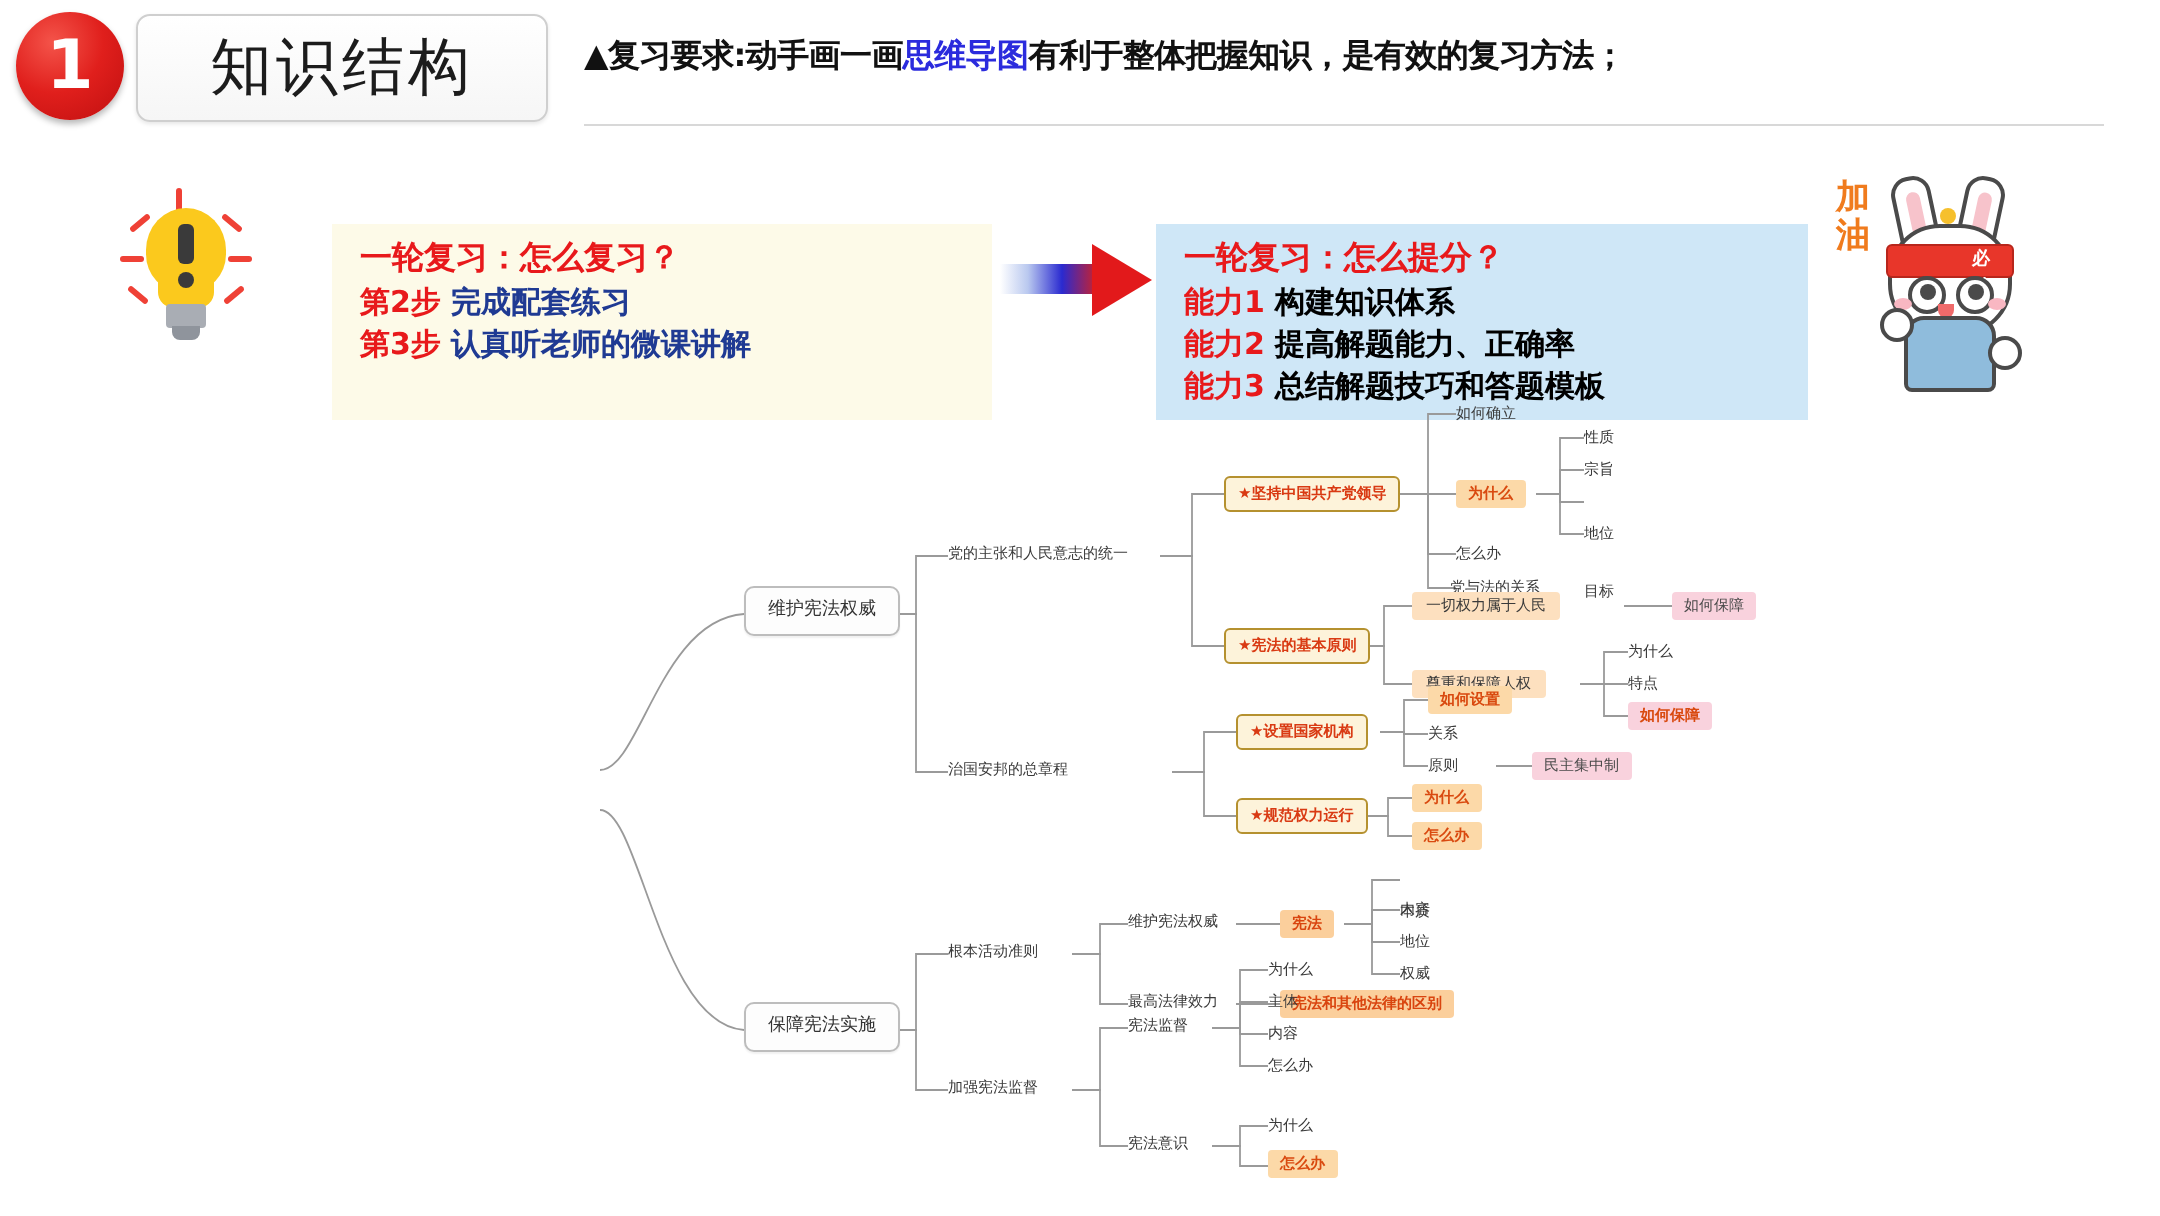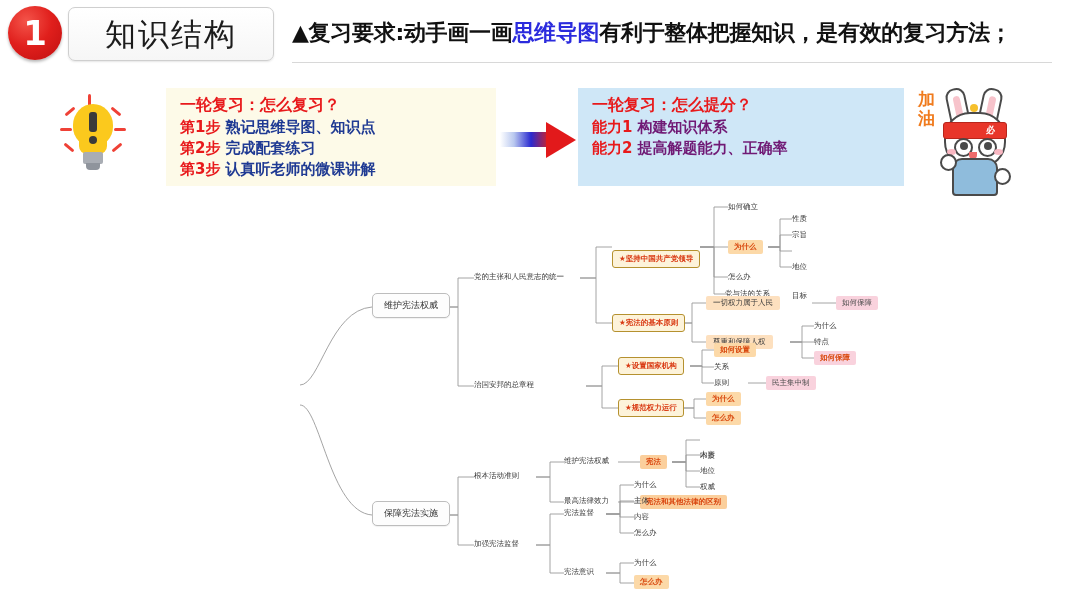--- a/index.html
+++ b/index.html
@@ -23,21 +23,21 @@
     background:linear-gradient(#ffffff,#f6f6f6);
     border:1px solid #cfcfcf;border-radius:7px;
     box-shadow:0 1px 2px rgba(0,0,0,.10);
   }
   .title-box span{
     display:block;text-align:center;line-height:52px;font-size:31px;color:#1c1c1c;
     font-family:"DejaVu Serif","Liberation Serif",serif;letter-spacing:2px;
   }
   .head-line{
     position:absolute;left:292px;top:18px;width:760px;
-    font-size:22px;font-weight:bold;color:#111;white-space:nowrap;
+    font-size:16px;font-weight:bold;color:#111;white-space:nowrap;
     font-family:"DejaVu Sans",sans-serif;letter-spacing:-0.3px;
   }
   .head-line .hl{color:#2b2bdd;}
   .rule{position:absolute;left:292px;top:62px;width:760px;height:1px;background:#d8d8d8;}
 
   
   .bulb{position:absolute;left:62px;top:96px;width:62px;height:86px;}
   .bulb .glass{
     position:absolute;left:11px;top:8px;width:40px;height:42px;border-radius:50% 50% 45% 45%;
     background:#fbc91d;
@@ -45,31 +45,31 @@
   .bulb .glass2{position:absolute;left:17px;top:36px;width:28px;height:22px;background:#fbc91d;border-radius:0 0 8px 8px;}
   .bulb .bang{
     position:absolute;left:27px;top:16px;width:8px;height:20px;background:#3a3a3a;border-radius:3px;
   }
   .bulb .bangdot{position:absolute;left:27px;top:40px;width:8px;height:8px;border-radius:50%;background:#3a3a3a;}
   .bulb .cap{position:absolute;left:21px;top:56px;width:20px;height:12px;background:#a9adb4;border-radius:2px;}
   .bulb .cap2{position:absolute;left:24px;top:67px;width:14px;height:7px;background:#8f949c;border-radius:0 0 4px 4px;}
   .ray{position:absolute;background:#ef4136;border-radius:2px;}
 
   
-  .box{position:absolute;padding:7px 10px 9px 14px;box-sizing:border-box;}
+  .box{position:absolute;padding:7px 10px 9px 14px;box-sizing:border-box;margin-top:24px;}
   .box-left{left:166px;top:88px;width:330px;height:98px;background:#fdfae8;}
   .box-right{left:578px;top:88px;width:326px;height:98px;background:#cfe7f7;}
   .box .b-title{
     font-size:16px;font-weight:bold;color:#e8191b;margin:0 0 2px 0;line-height:20px;
     font-family:"DejaVu Sans",sans-serif;
   }
   .box .b-row{line-height:21px;font-size:15px;font-weight:bold;font-family:"DejaVu Sans",sans-serif;white-space:nowrap;}
   .box .b-k{color:#e8191b;}
   .box .b-v{color:#1f3a93;margin-left:5px;}
-  .box-right .b-row .b-v{color:#701a75;}
+  .box-right .b-row .b-v{color:#000000;}
 
   
   .arrow{position:absolute;left:500px;top:122px;width:78px;height:36px;}
   .arrow .shaft{
     position:absolute;left:0;top:10px;width:50px;height:15px;
     background:linear-gradient(90deg,#ffffff 0%,#b9c8ef 28%,#2a2ad0 62%,#d9201c 100%);
   }
   .arrow .head{
     position:absolute;left:46px;top:0;width:0;height:0;
     border-top:18px solid transparent;border-bottom:18px solid transparent;border-left:30px solid #e2191b;
@@ -144,42 +144,42 @@
       <div class="glass2"></div>
     <div class="bang"></div>
       <div class="bangdot"></div>
     <div class="cap"></div>
       <div class="cap2"></div>
   </div>
 
   <div class="box box-left">
     <div class="b-title">一轮复习：怎么复习？</div>
     <div class="b-row">
-      <span class="b-k">第1步</span><span class="b-v">熟记思维导图、知识点</span>
-    </div>
-    <div class="b-row">
       <span class="b-k">第2步</span><span class="b-v">完成配套练习</span>
     </div>
     <div class="b-row">
       <span class="b-k">第3步</span><span class="b-v">认真听老师的微课讲解</span>
     </div>
   </div>
 
   <div class="arrow">
     <div class="shaft"></div>
       <div class="head"></div>
   </div>
 
   <div class="box box-right">
     <div class="b-title">一轮复习：怎么提分？</div>
     <div class="b-row">
       <span class="b-k">能力1</span><span class="b-v">构建知识体系</span>
     </div>
     <div class="b-row">
       <span class="b-k">能力2</span><span class="b-v">提高解题能力、正确率</span>
+    </div>
+    <div class="b-row">
+      <span class="b-k">能力3</span><span class="b-v">总结解题技巧和答题模板</span>
     </div>
   </div>
 
   <div class="rabbit">
     <div class="rb-cheer">
       <div>加</div>
       <div>油</div>
     </div>
     <div class="rb rb-ear" style="left:30px;top:2px;transform:rotate(-12deg);">
         <div class="rb-ear-in" style="margin:6px auto;"></div>
@@ -277,21 +277,21 @@
       </g>
     </svg>
 
 
     <div class="node n-main" style="left:372px;top:103px;">维护宪法权威</div>
     <div class="node n-main" style="left:372px;top:311px;">保障宪法实施</div>
 
     <div class="node n-plain" style="left:474px;top:81px;">党的主张和人民意志的统一</div>
     <div class="node n-plain" style="left:474px;top:189px;">治国安邦的总章程</div>
 
-    <div class="node n-star" style="left:612px;top:48px;margin-top:12px;">★坚持中国共产党领导</div>
+    <div class="node n-star" style="left:612px;top:48px;">★坚持中国共产党领导</div>
     <div class="node n-star" style="left:612px;top:124px;">★宪法的基本原则</div>
 
     <div class="node n-plain" style="left:728px;top:11px;">如何确立</div>
     <div class="node n-orange" style="left:728px;top:50px;">为什么</div>
     <div class="node n-plain" style="left:728px;top:81px;">怎么办</div>
     <div class="node n-plain" style="left:712px;top:98px;margin-left:13px;">党与法的关系</div>
 
     <div class="node n-plain" style="left:792px;top:23px;">性质</div>
     <div class="node n-plain" style="left:792px;top:39px;">宗旨</div>
     <div class="node n-plain" style="left:792px;top:55px;margin-top:45px;">目标</div>

